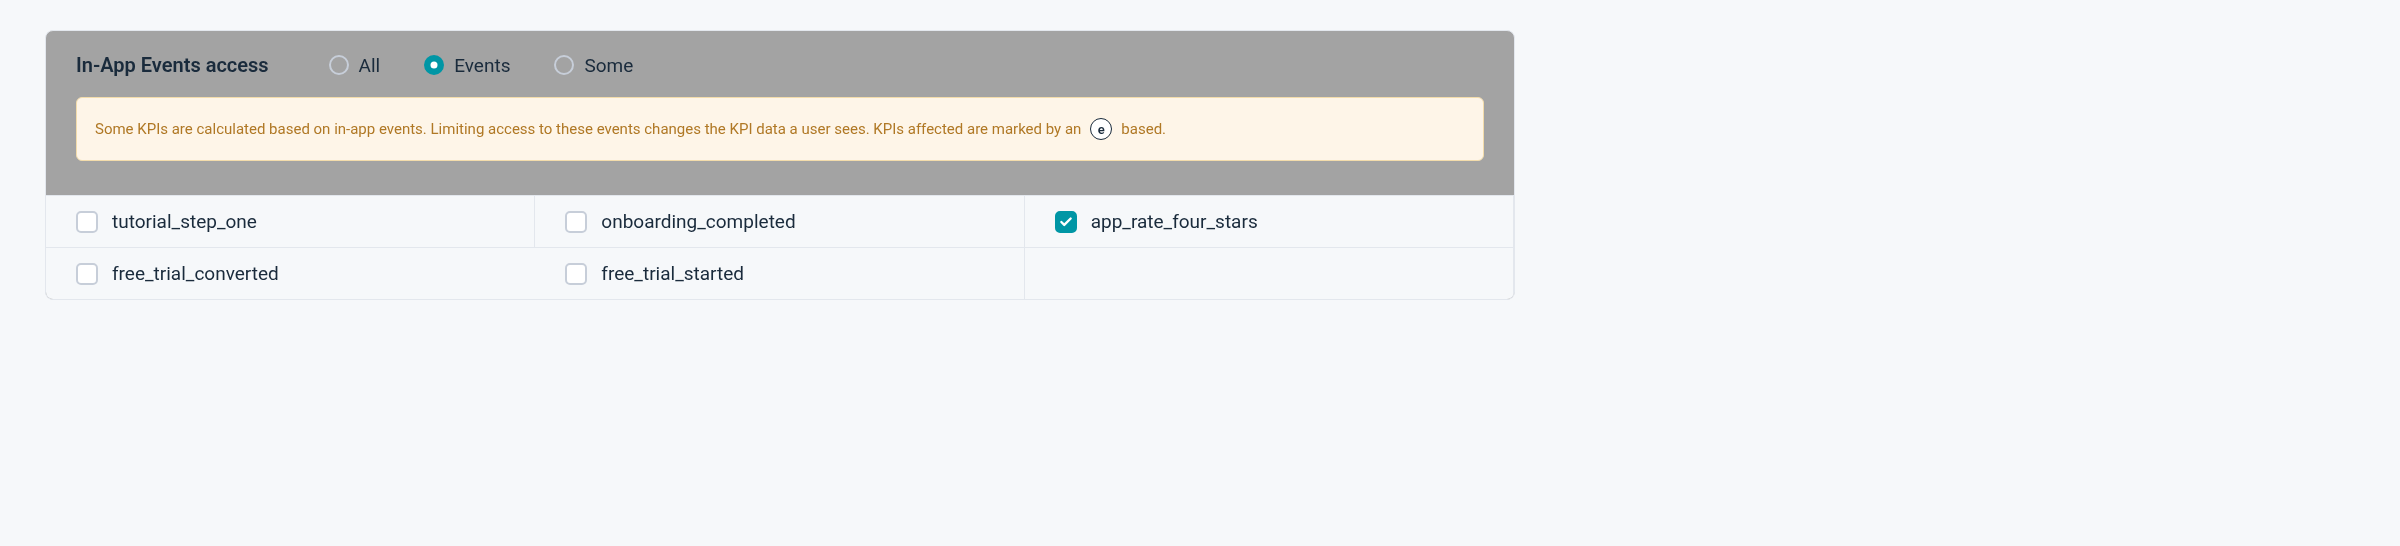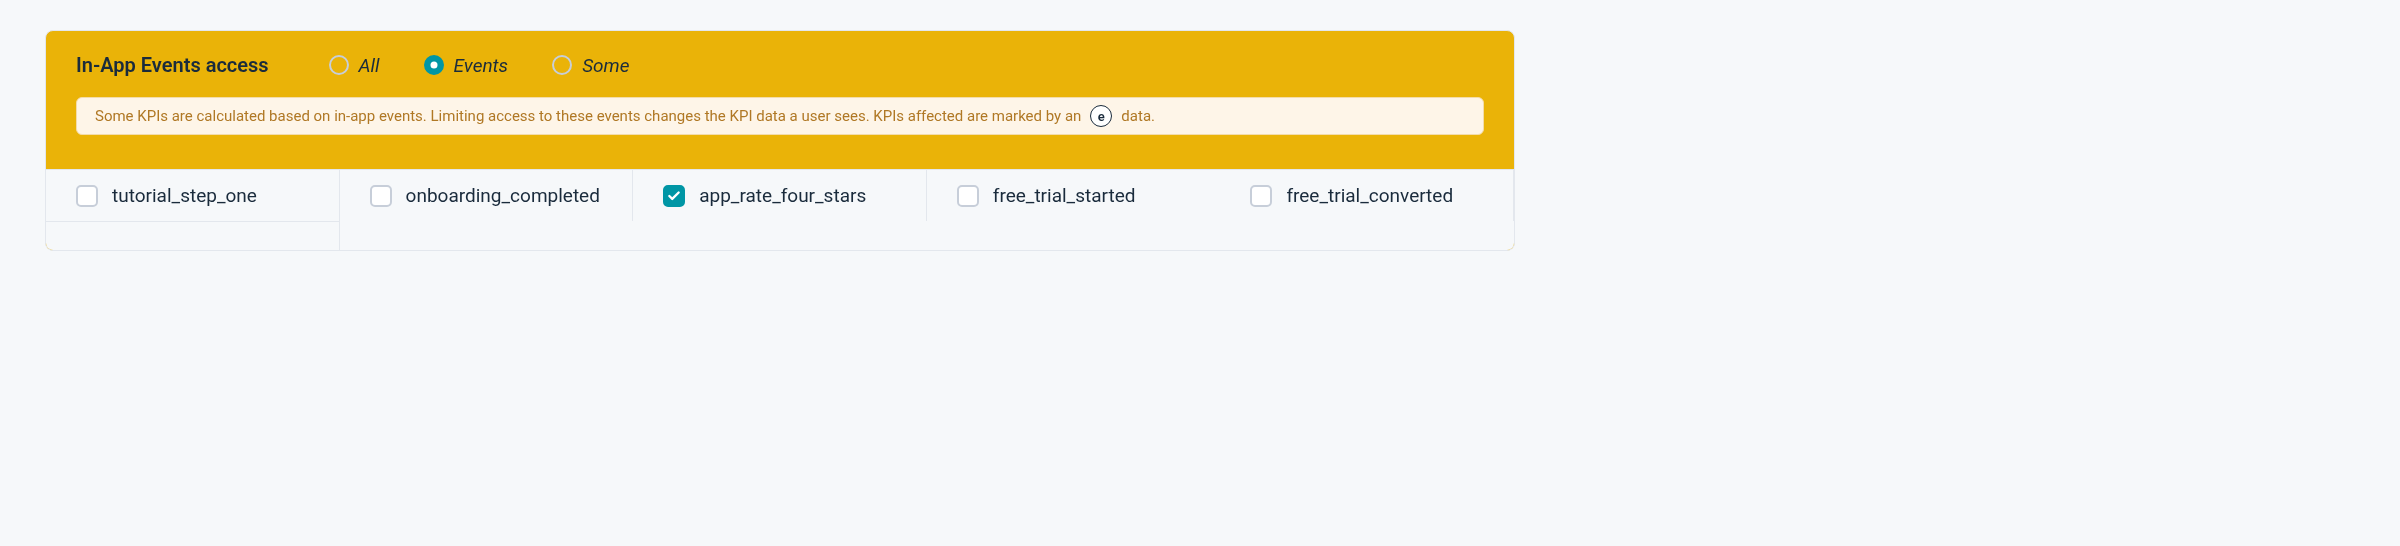--- a/index.html
+++ b/index.html
@@ -7,41 +7,40 @@
       margin: 0;
       padding: 0;
     }
     body {
       font-family: -apple-system, BlinkMacSystemFont, "Segoe UI", Roboto, Helvetica, Arial, sans-serif;
       background: #f6f8fa;
       padding: 30px 45px 40px;
       width: 1560px;
     }
     .card {
-      background: #eab308;
+      background: #a3a3a3;
       border: 1px solid #e3e7ed;
       border-radius: 8px;
       overflow: hidden;
     }
     .header-row {
       display: flex;
       align-items: center;
       padding: 22px 30px 20px;
       gap: 60px;
     }
     .section-title {
       font-size: 20px;
       font-weight: 600;
       color: #1a2b3c;
     }
     .radio-group {
       display: flex;
       align-items: flex-start;
       gap: 44px;
-      font-style: italic;
     }
     .radio-item {
       display: flex;
       align-items: center;
       gap: 10px;
       cursor: pointer;
     }
     .radio-circle {
       width: 20px;
       height: 20px;
@@ -67,21 +66,21 @@
     }
     .radio-label {
       font-size: 19px;
       color: #1a2b3c;
     }
     .info-banner {
       margin: 0 30px 20px;
       background: #fef5e8;
       border: 1px solid #f3dcab;
       border-radius: 6px;
-      padding: 7px 18px;
+      padding: 20px 18px;
       display: flex;
       align-items: center;
       flex-wrap: wrap;
       gap: 6px;
       font-size: 15px;
       color: #b07825;
     }
     .info-banner .e-badge {
       display: inline-flex;
       align-items: center;
@@ -92,21 +91,21 @@
       background: #fff;
       border: 1.5px solid #1a2b3c;
       color: #1a2b3c;
       font-weight: 600;
       font-size: 13px;
       margin: 0 3px;
       vertical-align: middle;
     }
     .events-grid {
       display: grid;
-      grid-template-columns: repeat(5, 1fr);
+      grid-template-columns: repeat(3, 1fr);
       background: #f6f8fa;
       margin-top: 34px;
     }
     .event-cell {
       display: flex;
       align-items: center;
       gap: 14px;
       padding: 14px 30px;
       border-top: 1px solid #e3e7ed;
       border-right: 1px solid #e3e7ed;
@@ -157,21 +156,21 @@
       <div class="radio-item">
         <div class="radio-circle"></div>
         <span class="radio-label">Some</span>
       </div>
     </div>
   </div>
 
   <div class="info-banner">
     <span>Some KPIs are calculated based on in-app events. Limiting access to these events changes the KPI data a user sees. KPIs affected are marked by an</span>
     <span class="e-badge">e</span>
-    <span>data.</span>
+    <span>based.</span>
   </div>
 
   <div class="events-grid" id="events-grid">
       <div class="event-cell">
         <div class="checkbox"></div>
         <span>tutorial_step_one</span>
       </div>
       <div class="event-cell">
         <div class="checkbox"></div>
         <span>onboarding_completed</span>
@@ -179,21 +178,21 @@
       <div class="event-cell">
         <div class="checkbox checked">
           <svg width="14" height="14" viewBox="0 0 24 24" fill="none" stroke="#fff" stroke-width="4" stroke-linecap="round" stroke-linejoin="round">
             <polyline points="20 6 9 17 4 12"></polyline>
           </svg>
         </div>
         <span>app_rate_four_stars</span>
       </div>
       <div class="event-cell">
         <div class="checkbox"></div>
-        <span>free_trial_started</span>
+        <span>free_trial_converted</span>
       </div>
       <div class="event-cell">
         <div class="checkbox"></div>
-        <span>free_trial_converted</span>
+        <span>free_trial_started</span>
       </div>
       <div class="event-cell"></div>
     </div>
 </div>
 
 </body></html>

